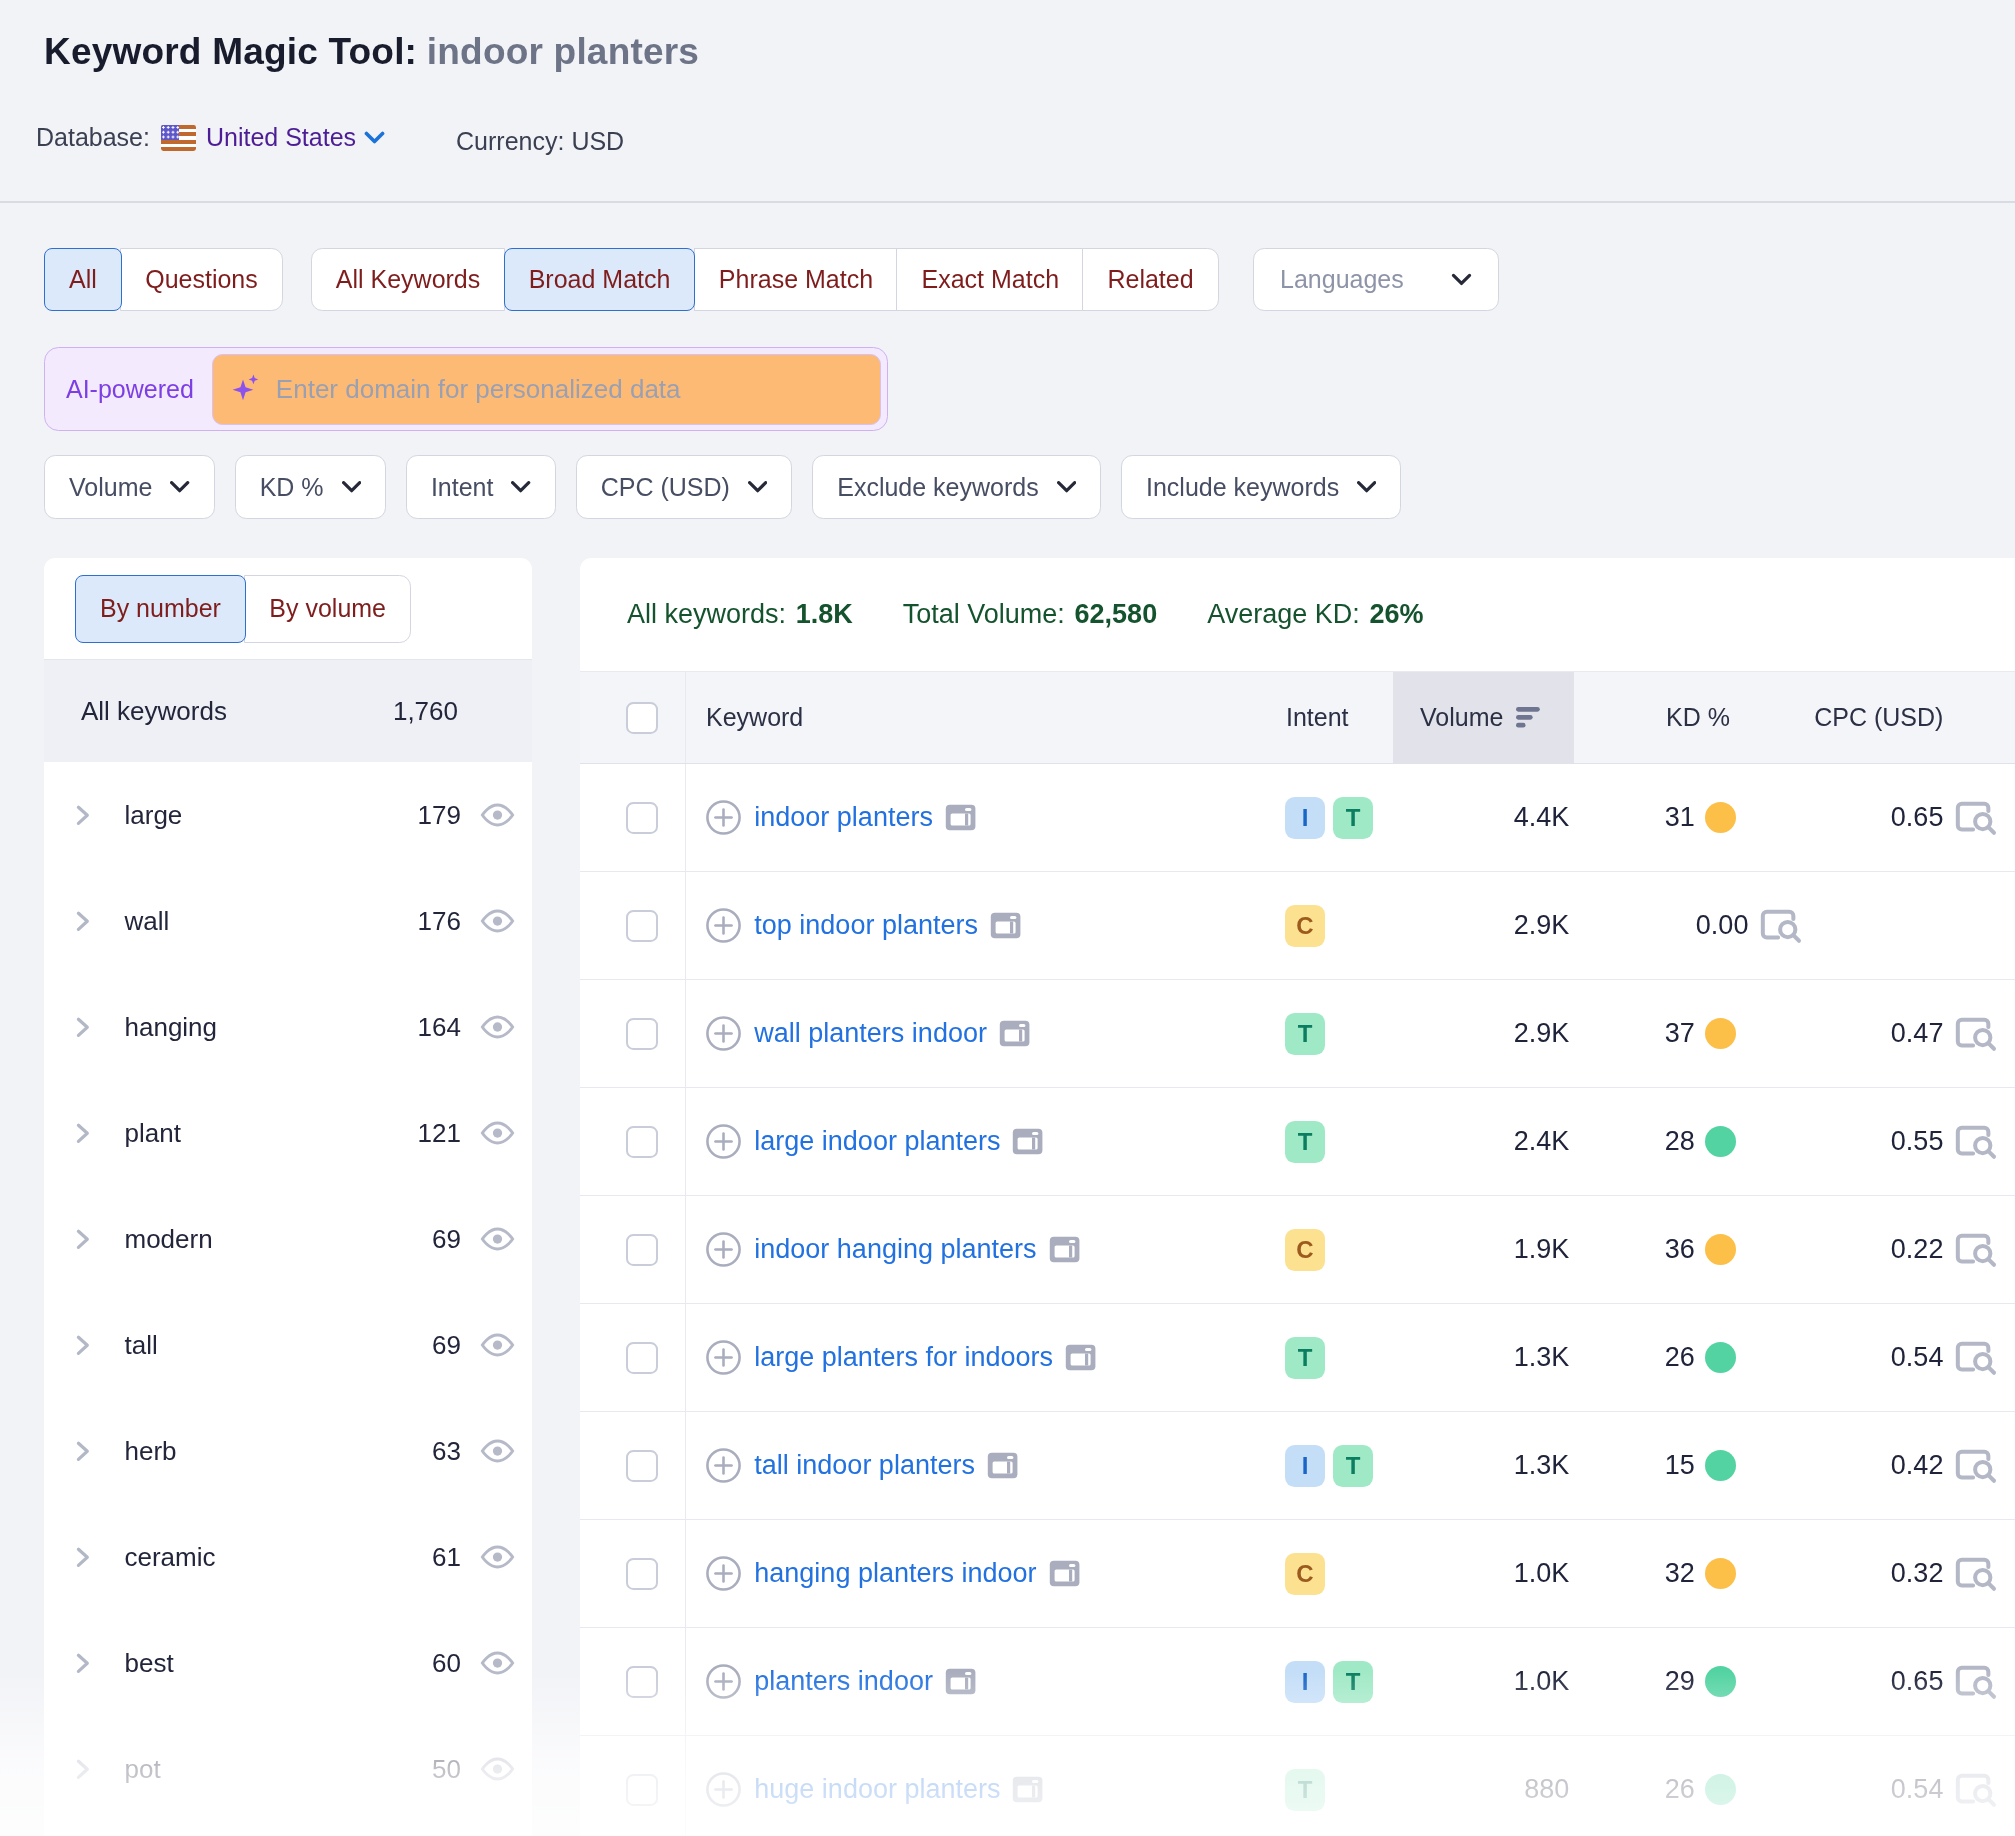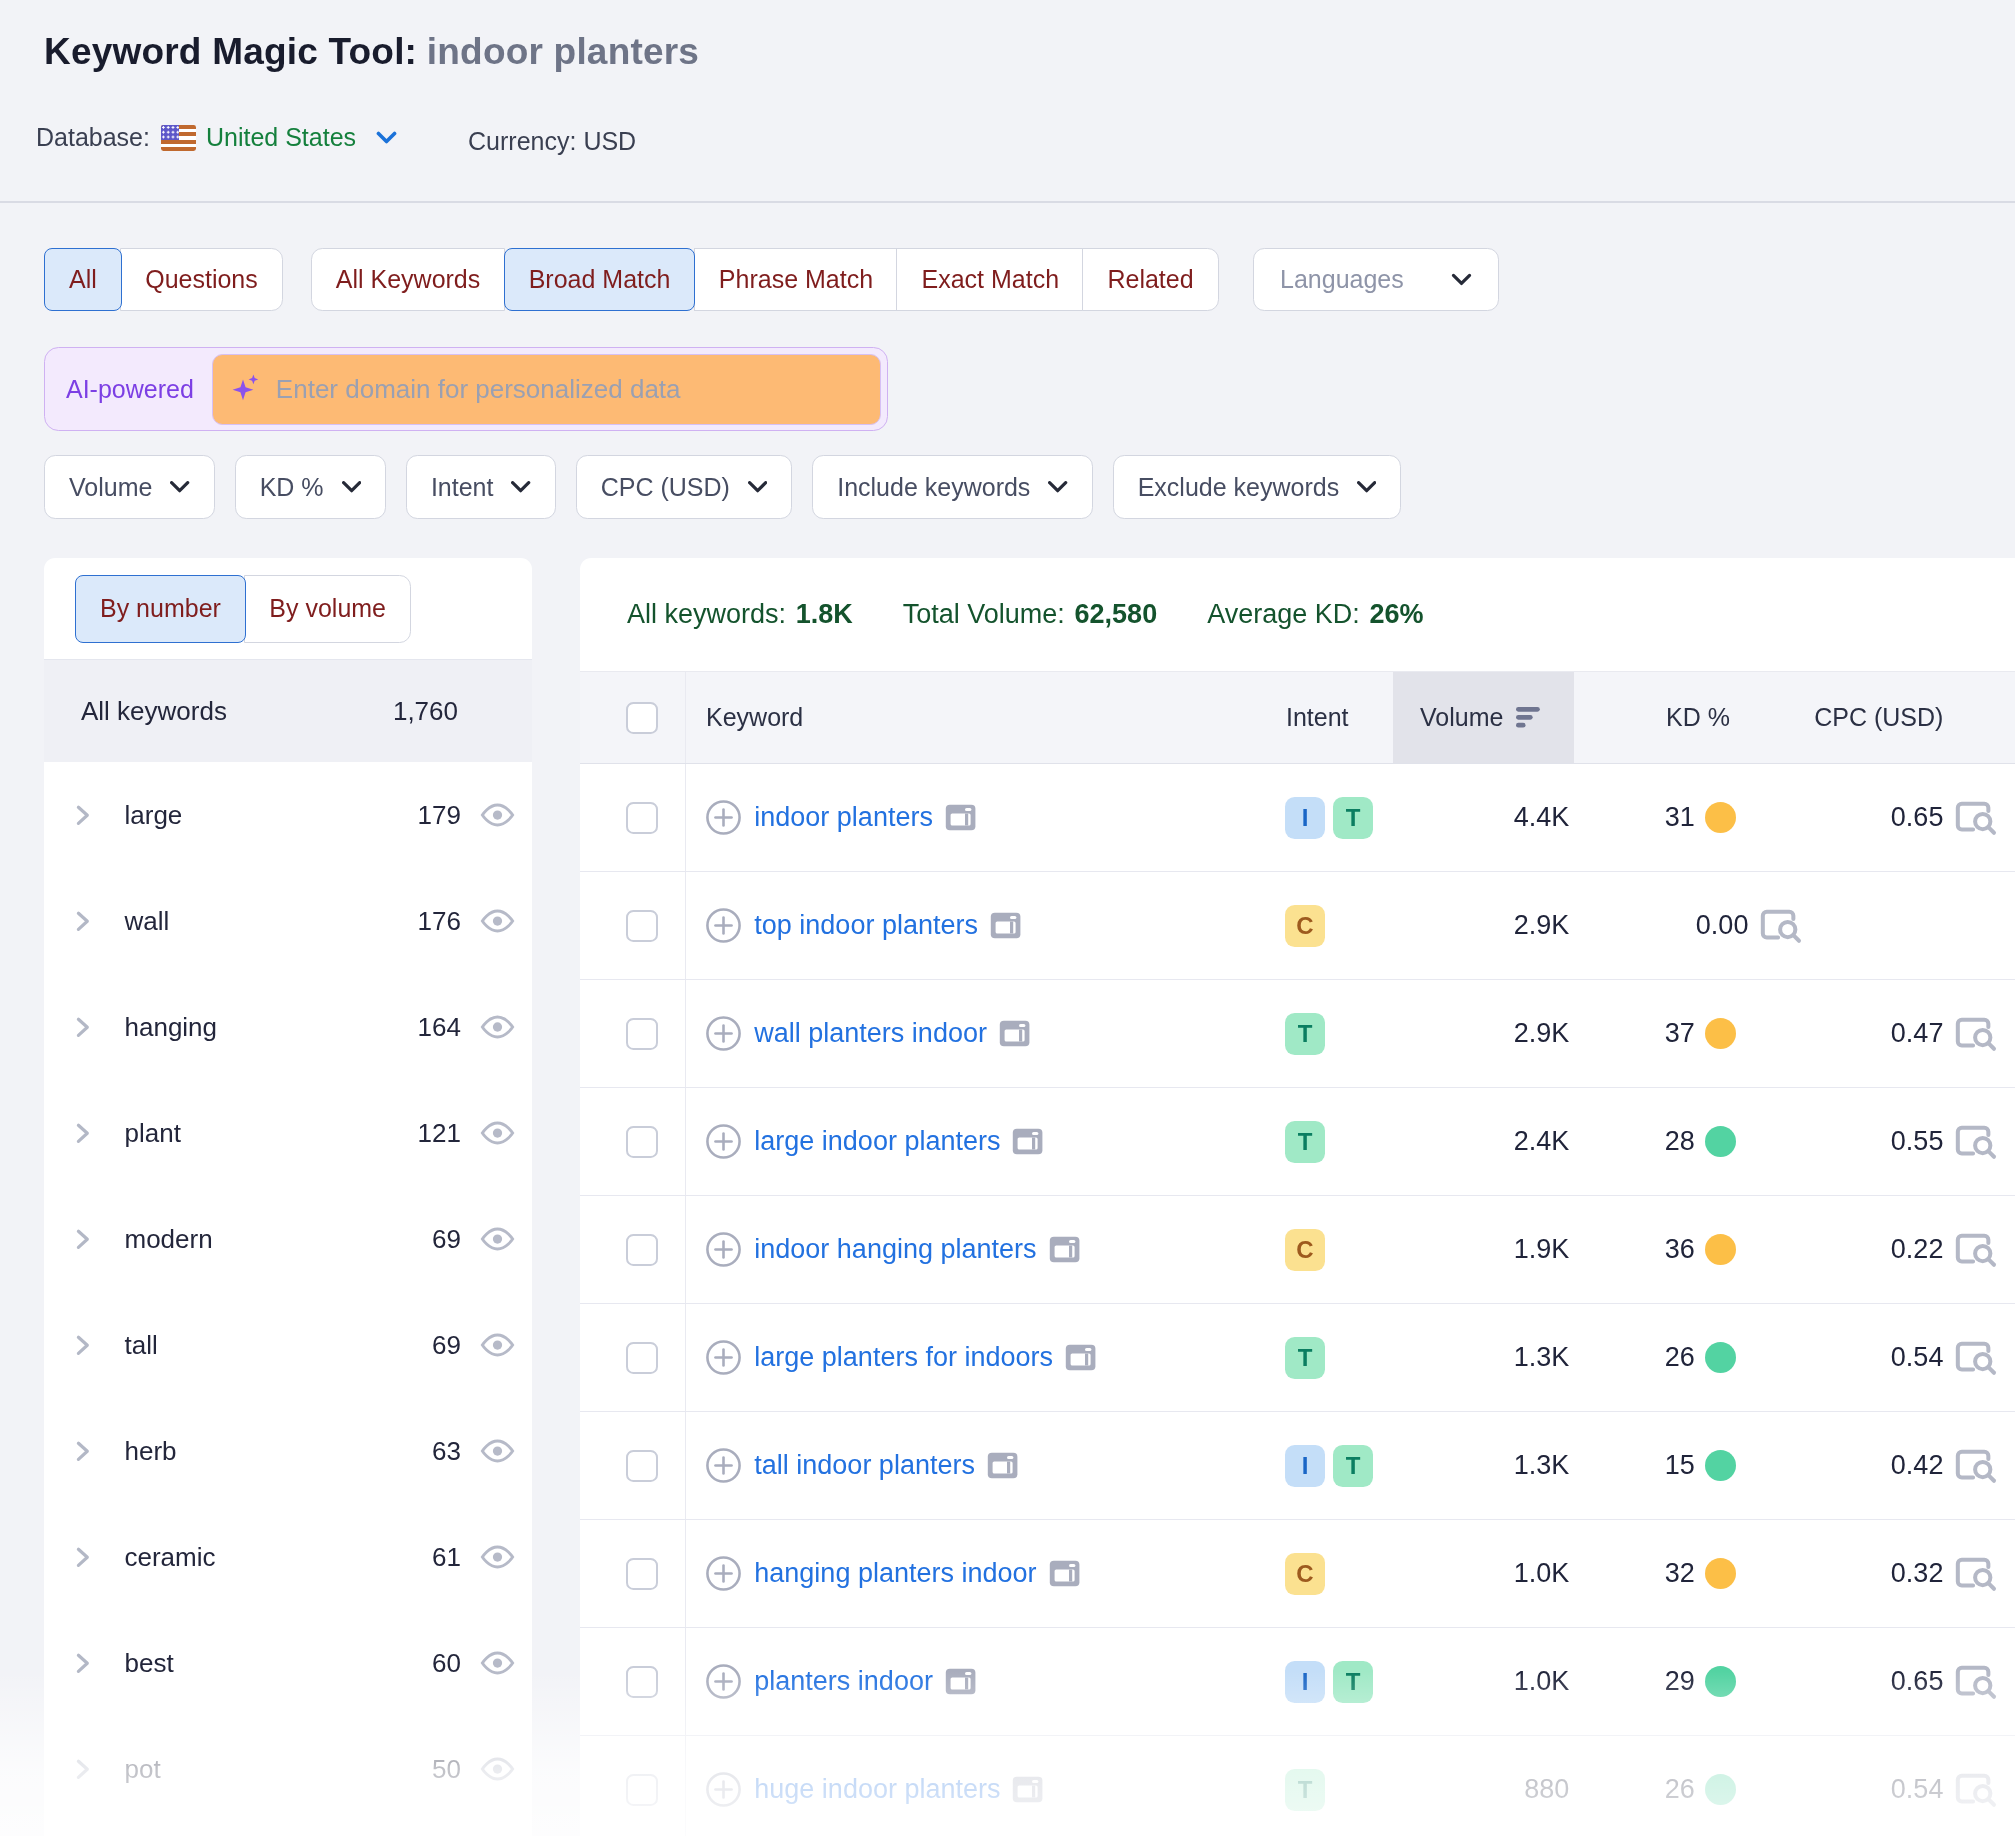--- a/index.html
+++ b/index.html
@@ -11,21 +11,21 @@
     color:#23263b;
   }
   
   .page-title { position:absolute; left:44px; top:31px; font-size:37px; font-weight:700; color:#191c2d; letter-spacing:0.2px; }
   .page-title .query { color:#6e7487; margin-left:9.7px; }
   .db-row { position:absolute; left:36px; top:119px; display:flex; align-items:center; font-size:25px; color:#3a3f51; }
   .flag { width:35px; height:26px; border-radius:2.4px; margin:0 9.7px 0 11.3px; position:relative; overflow:hidden;
           background:repeating-linear-gradient(to bottom,#c0692f 0 3.7px,#ffffff 3.7px 7.4px); }
   .flag::before { content:""; position:absolute; left:0; top:0; width:18px; height:15.3px; background:#5d57c9;
           background-image:radial-gradient(#ffffff 1px, transparent 1.3px); background-size:4.8px 4.8px; }
-  .db-link { color:#15803d; margin-right:20px; cursor:pointer; }
+  .db-link { color:#4c1d95; margin-right:8px; cursor:pointer; }
   .chev-blue { margin-right:0; }
   .currency { margin-left:71px;margin-top:8px; }
   .top-divider { position:absolute; left:0; top:201px; width:100%; height:1.6px; background:#d9dbe4; }
 
   
   .tabs-row { position:absolute; left:44px; top:248px; display:flex; align-items:flex-start; }
   .seg-group { display:inline-flex; margin-right:28px; }
   .seg { height:63px; padding:0 24px; background:#ffffff; border:1.6px solid #d3d6e0; font-size:25px; color:#7f1d1d;
          display:flex; align-items:center; margin-left:-1.6px; cursor:pointer; white-space:nowrap; position:relative; }
   .seg:first-child { margin-left:0; border-radius:11.3px 0 0 11.3px; }
@@ -175,27 +175,27 @@
         <polyline points="2,2 12,12 22,2" fill="none" stroke="#262a38" stroke-width="4" stroke-linecap="round" stroke-linejoin="round"></polyline>
       </svg>
     </div>
   <div class="filter-btn">
       <span>CPC (USD)</span>
       <svg width="19.3" height="13" viewBox="0 0 24 16">
         <polyline points="2,2 12,12 22,2" fill="none" stroke="#262a38" stroke-width="4" stroke-linecap="round" stroke-linejoin="round"></polyline>
       </svg>
     </div>
   <div class="filter-btn">
-      <span>Include keywords</span>
+      <span>Exclude keywords</span>
       <svg width="19.3" height="13" viewBox="0 0 24 16">
         <polyline points="2,2 12,12 22,2" fill="none" stroke="#262a38" stroke-width="4" stroke-linecap="round" stroke-linejoin="round"></polyline>
       </svg>
     </div>
   <div class="filter-btn">
-      <span>Exclude keywords</span>
+      <span>Include keywords</span>
       <svg width="19.3" height="13" viewBox="0 0 24 16">
         <polyline points="2,2 12,12 22,2" fill="none" stroke="#262a38" stroke-width="4" stroke-linecap="round" stroke-linejoin="round"></polyline>
       </svg>
     </div>
 </div>
 
 <div class="sidebar-card">
   <div class="side-toggle-wrap">
     <div class="side-toggle seg-group" style="margin-right:0;">
       <div class="seg selected">By number</div>

